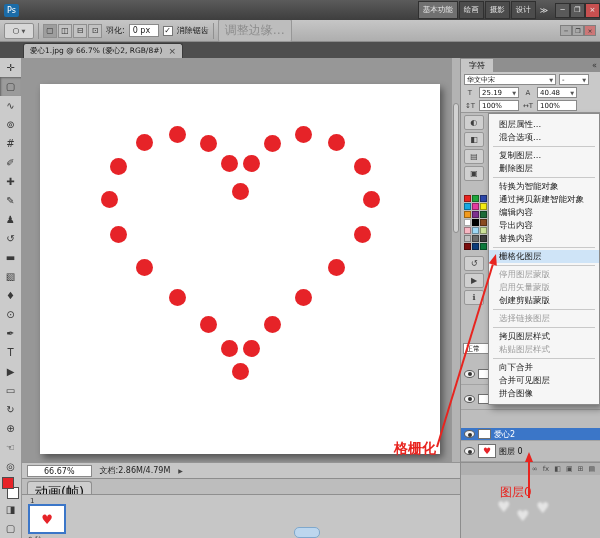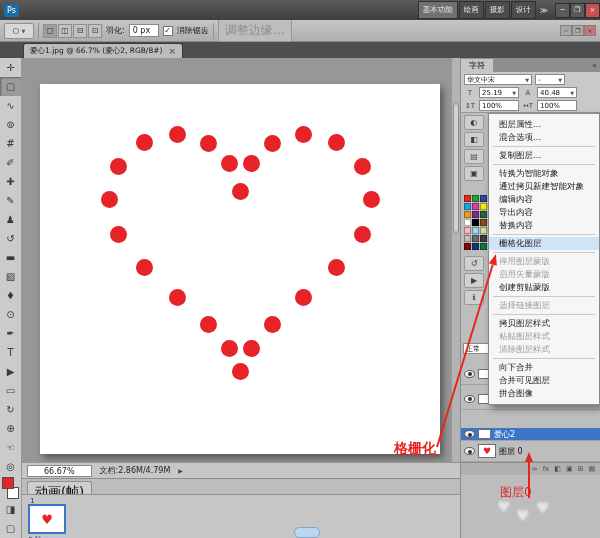--- a/index.html
+++ b/index.html
@@ -71,21 +71,21 @@
   .frame-delay{position:absolute;left:6px;top:40px;font-size:7px;color:#333;display:flex;gap:2px;align-items:center}
 
   
   .right-panel{position:absolute;left:460px;top:58px;width:140px;height:480px;background:#bdbdbd;border-left:1px solid #8d8d8d;z-index:10}
   .cp-header{position:absolute;left:0;top:0;width:140px;height:14px;background:#8f8f8f;display:flex;align-items:center}
   .cp-tab{background:#c6c6c6;font-size:8px;padding:1px 8px;height:13px;margin-top:1px}
   .collapse{margin-left:auto;font-size:8px;color:#333;padding-right:4px}
   .cp-body{position:absolute;left:0;top:14px;width:140px;height:41px;background:#c9c9c9;border-bottom:1px solid #979797;padding:2px 3px}
   .cp-row{display:flex;align-items:center;gap:3px;margin-bottom:2px}
   .cp-field{background:#fff;border:1px solid #8a8a8a;height:11px;font-size:7px;display:flex;align-items:center;justify-content:space-between;padding:0 2px;color:#111}
-  .w92{width:68px}.w30{width:30px}.w40{width:40px}.w36{width:36px}
+  .w92{width:92px}.w30{width:30px}.w40{width:40px}.w36{width:36px}
   .cp-ico{font-size:7px;color:#444;width:12px;text-align:center}
 
   .panel-strip-top{position:absolute;left:3px;top:57px;width:24px}
   .strip-icon{width:20px;height:15px;margin-bottom:2px;background:#cfcfcf;border:1px solid #979797;border-radius:2px;font-size:8px;display:flex;align-items:center;justify-content:center;color:#3f3f3f}
   .swatches{position:absolute;left:3px;top:137px;width:25px;display:flex;flex-wrap:wrap;gap:1px}
   .swatch{width:7px;height:7px;border:1px solid rgba(0,0,0,.35)}
   .panel-strip-bottom{position:absolute;left:3px;top:198px;width:24px}
   .blend-row{position:absolute;left:2px;top:285px}
   .layer-row{position:absolute;left:0;width:140px;height:22px;background:#bdbdbd;border-bottom:1px solid #a3a3a3;display:flex;align-items:center;gap:3px;padding:0 3px;font-size:8px;color:#111}
   .layer-row.sel{background:var(--selection-blue);color:#fff;height:13px}
@@ -364,38 +364,38 @@
         <div class="lp-icon">⊞</div>
         <div class="lp-icon">▤</div>
       </div>
   </div>
 
   <div class="context-menu">
       <div class="cm-item">图层属性...</div>
       <div class="cm-item">混合选项...</div>
       <div class="menu-sep"></div>
       <div class="cm-item">复制图层...</div>
+      <div class="cm-item">删除图层</div>
       <div class="menu-sep"></div>
       <div class="cm-item">转换为智能对象</div>
       <div class="cm-item">通过拷贝新建智能对象</div>
       <div class="cm-item">编辑内容</div>
       <div class="cm-item">导出内容</div>
       <div class="cm-item">替换内容</div>
       <div class="menu-sep"></div>
       <div class="cm-item hl">栅格化图层</div>
       <div class="menu-sep"></div>
       <div class="cm-item disabled">停用图层蒙版</div>
       <div class="cm-item disabled">启用矢量蒙版</div>
       <div class="cm-item">创建剪贴蒙版</div>
       <div class="menu-sep"></div>
       <div class="cm-item disabled">选择链接图层</div>
       <div class="menu-sep"></div>
       <div class="cm-item">拷贝图层样式</div>
       <div class="cm-item disabled">粘贴图层样式</div>
-      <div class="cm-item disabled">清除图层样式</div>
       <div class="menu-sep"></div>
       <div class="cm-item">向下合并</div>
       <div class="cm-item">合并可见图层</div>
       <div class="cm-item">拼合图像</div>
     </div>
 
   <span class="wm" style="left:497px;top:498px">♥</span>
   <span class="wm" style="left:516px;top:507px">♥</span>
   <span class="wm" style="left:536px;top:499px">♥</span>
 

